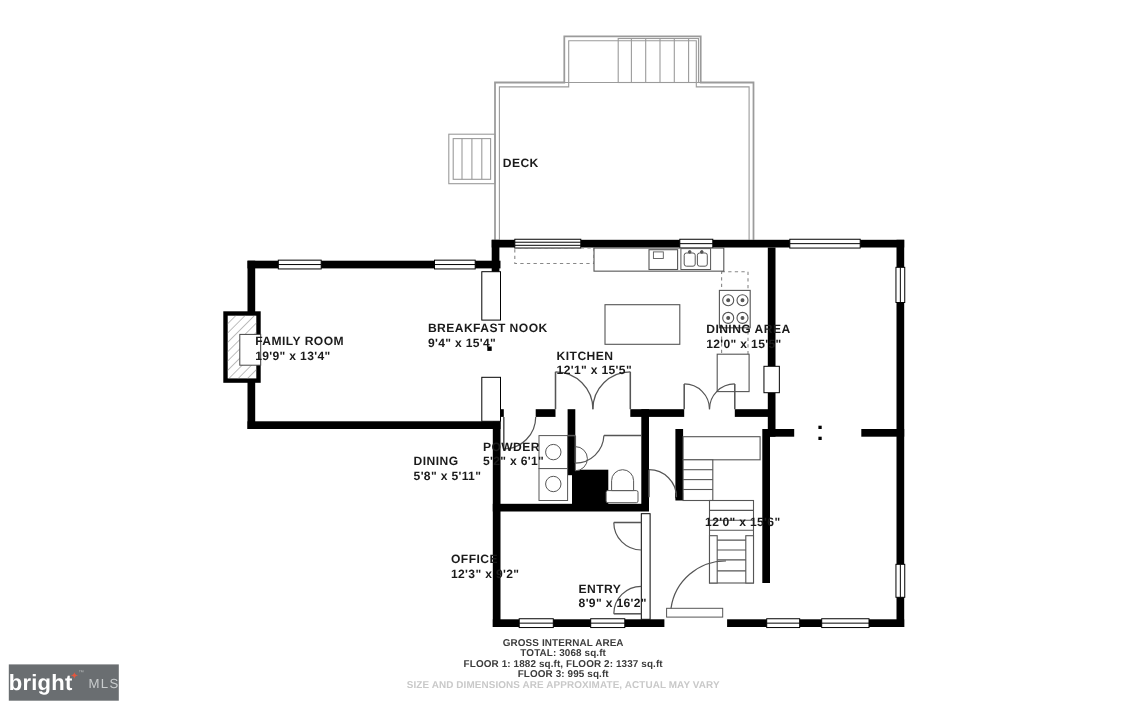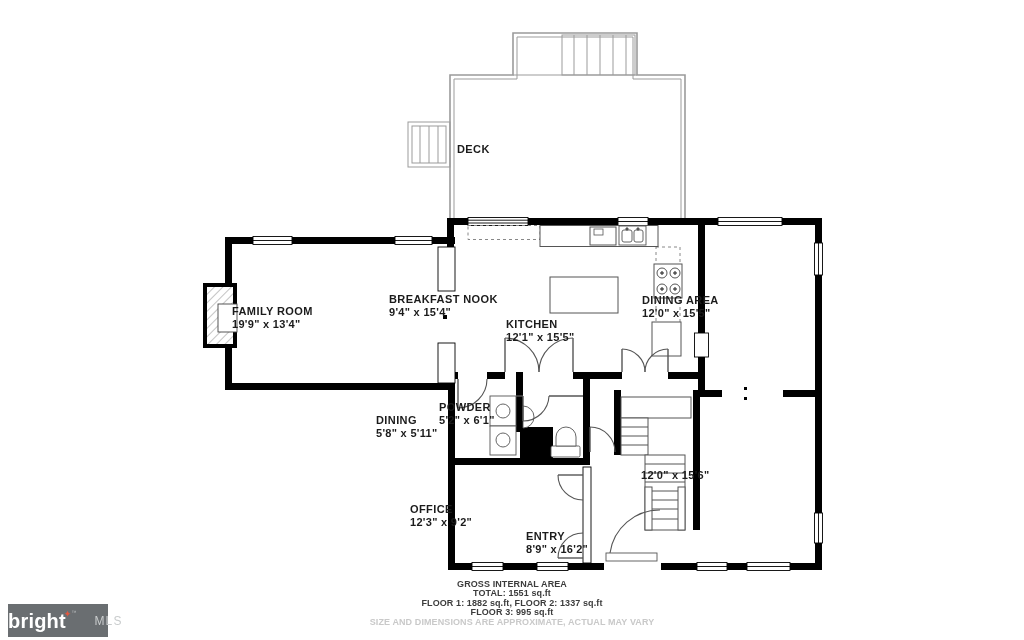--- a/index.html
+++ b/index.html
@@ -10,21 +10,21 @@
     font-size:11px;font-weight:700;letter-spacing:.4px;line-height:13px;}
   .room-label .dims{font-weight:700;letter-spacing:.3px;}
   .footer{position:absolute;left:262px;top:580px;width:500px;text-align:center;
     font-size:9px;font-weight:700;color:#3c3c3c;line-height:9.4px;letter-spacing:.1px;}
   .footer .disclaimer{color:#c9c9c9;}
   .logo{position:absolute;left:8px;top:604px;width:100px;height:33px;background:#6a6e71;
     display:flex;align-items:center;justify-content:flex-start;}
   .logo .brand{color:#fff;font-size:20px;font-weight:700;letter-spacing:.2px;line-height:20px;}
   .logo .star{color:#e2573f;font-size:9px;position:relative;top:-7px;left:-2px;}
   .logo .tm{color:#b9bcbd;font-size:5px;position:relative;top:-9px;left:-2px;}
-  .logo .suffix{color:#c9cccd;font-size:12px;font-weight:400;letter-spacing:1.2px;margin-left:16px;}
+  .logo .suffix{color:#c9cccd;font-size:12px;font-weight:400;letter-spacing:1.2px;margin-left:2px;}
 </style>
 </head>
 <body>
 
 <div class="canvas">
 
 <svg width="1024" height="640" viewBox="0 0 1024 640">
   <defs>
     <pattern id="hatch" width="6" height="6" patternTransform="rotate(45)" patternUnits="userSpaceOnUse">
       <line x1="0" y1="0" x2="0" y2="6" stroke="#8a8a8a" stroke-width="1"></line>
@@ -255,21 +255,21 @@
   <div class="room-label" style="left:526px;top:530px">
     <div>ENTRY</div>
     <div class="dims">8'9" x 16'2"</div>
   </div>
   <div class="room-label" style="left:641px;top:469px">
     <div class="dims">12'0" x 15'6"</div>
   </div>
 
   <div class="footer">
     <div>GROSS INTERNAL AREA</div>
-    <div>TOTAL: 1551 sq.ft</div>
+    <div>TOTAL: 3068 sq.ft</div>
     <div>FLOOR 1: 1882 sq.ft, FLOOR 2: 1337 sq.ft</div>
     <div>FLOOR 3: 995 sq.ft</div>
     <div class="disclaimer">SIZE AND DIMENSIONS ARE APPROXIMATE, ACTUAL MAY VARY</div>
   </div>
 
   <div class="logo">
     <span class="brand">bright</span>
     <span class="star">✦</span>
     <span class="tm">™</span>
     <span class="suffix">MLS</span>

